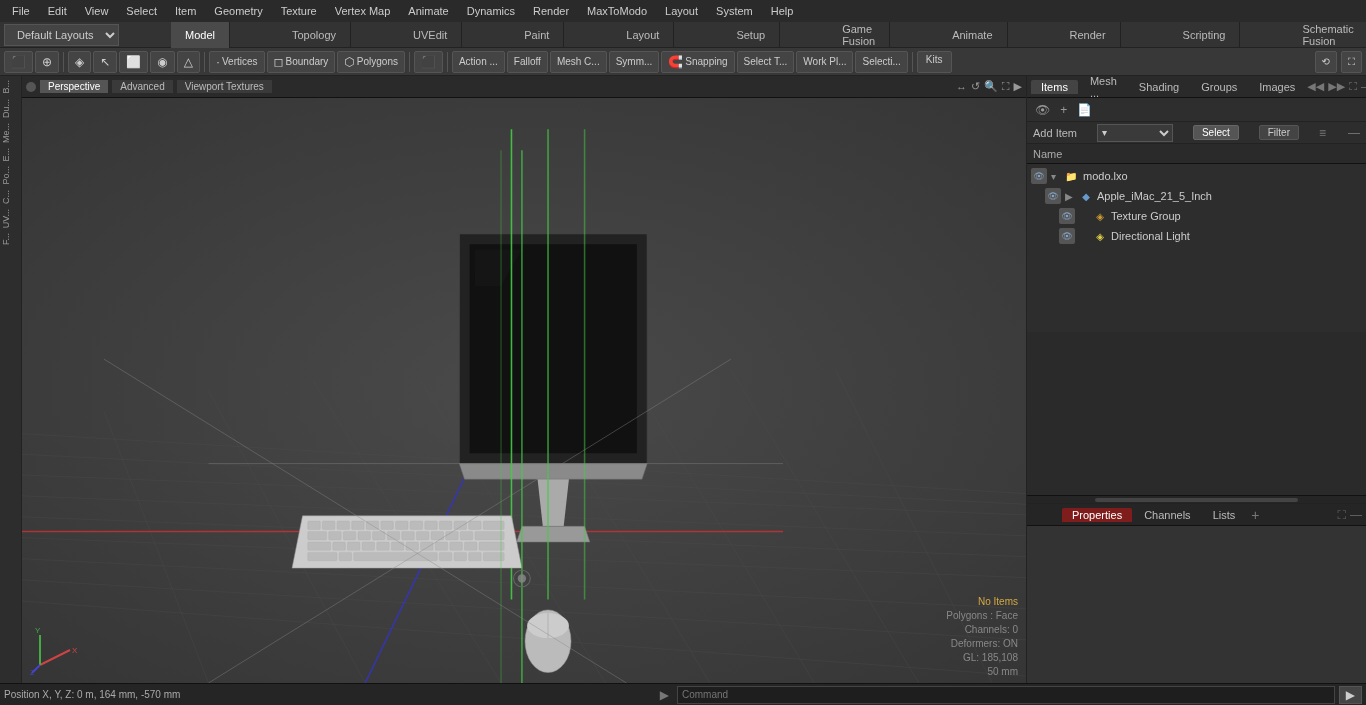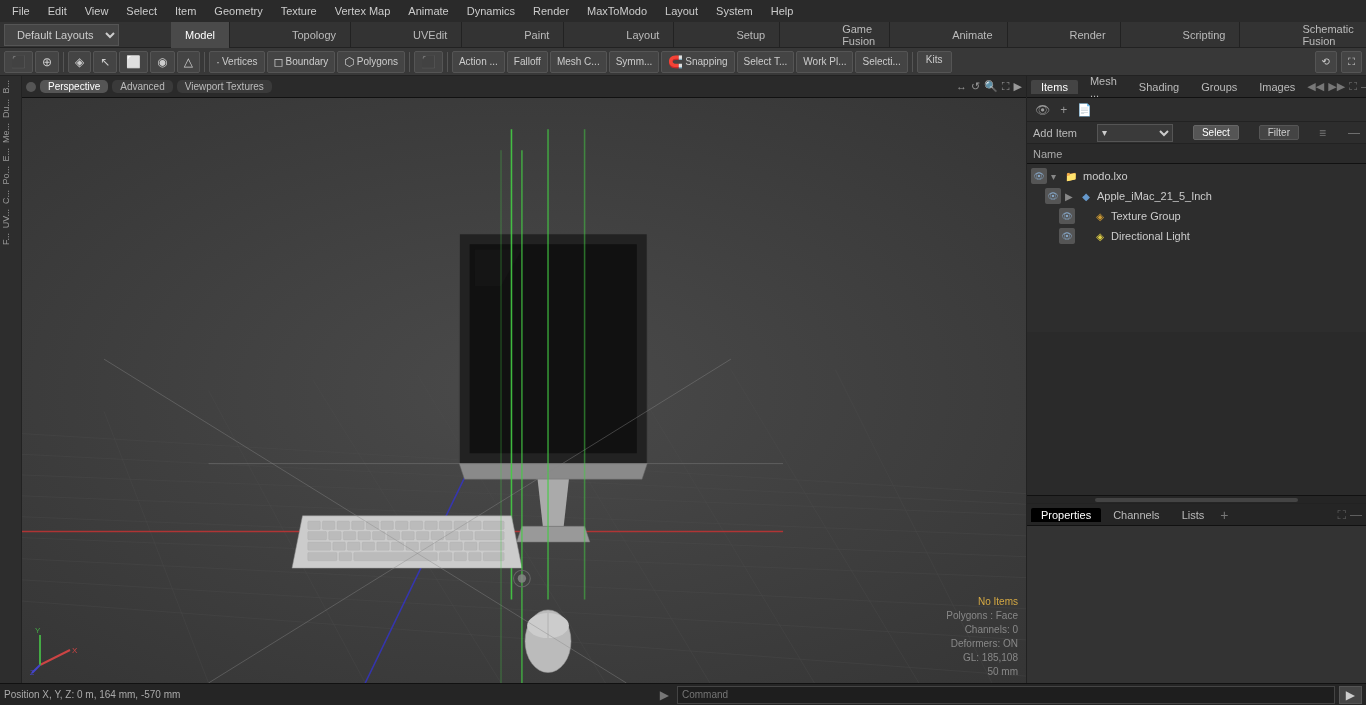--- a/index.html
+++ b/index.html
@@ -166,21 +166,21 @@
       height: 10px;
       background: #555;
       border-radius: 50%;
     }
     .vp-tab {
       padding: 1px 8px;
       color: #bbb;
       font-size: 10px;
       cursor: pointer;
       background: #3a3a3a;
-      border-radius: 5px;
+      border-radius: 0;
     }
     .vp-tab.active { background: #555; color: #fff; }
     .vp-controls {
       margin-left: auto;
       display: flex;
       gap: 4px;
     }
     .vp-ctrl-btn {
       color: #999;
       font-size: 11px;
@@ -401,23 +401,24 @@
       padding: 0 4px;
       gap: 2px;
     }
     .prop-tab {
       padding: 1px 10px;
       color: #bbb;
       font-size: 11px;
       cursor: pointer;
     }
     .prop-tab.active {
-      background: #000000;
+      background: #7f1d1d;
       color: #fff;
       border-radius: 2px 2px 0 0;
+      margin-left: 31px;
     }
     .prop-tab-add {
       color: #777;
       padding: 1px 4px;
       font-size: 14px;
       cursor: pointer;
     }
     .prop-tab-controls {
       margin-left: auto;
       display: flex;

